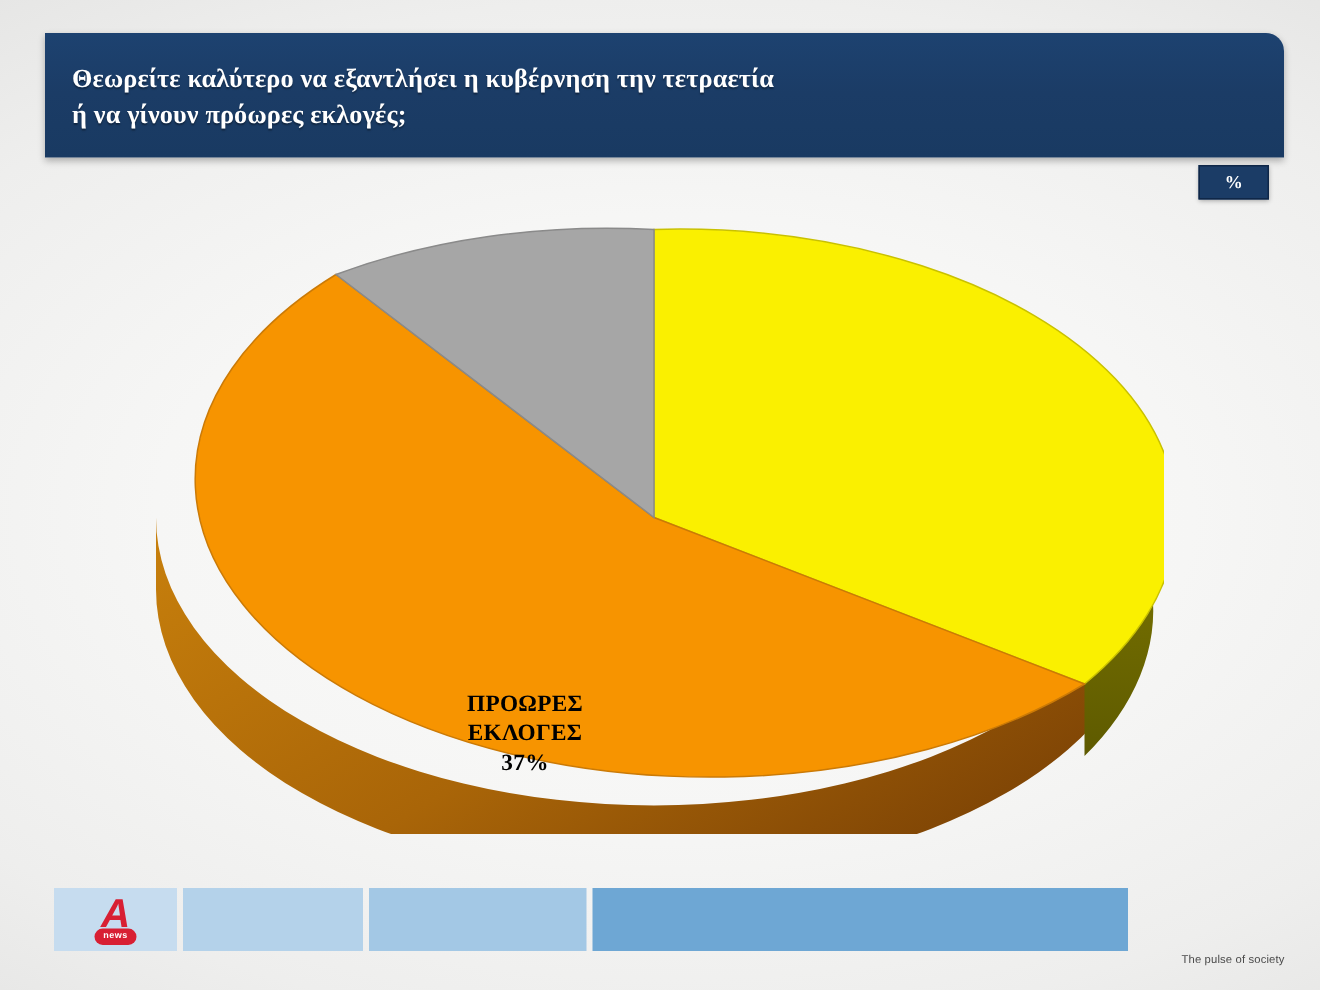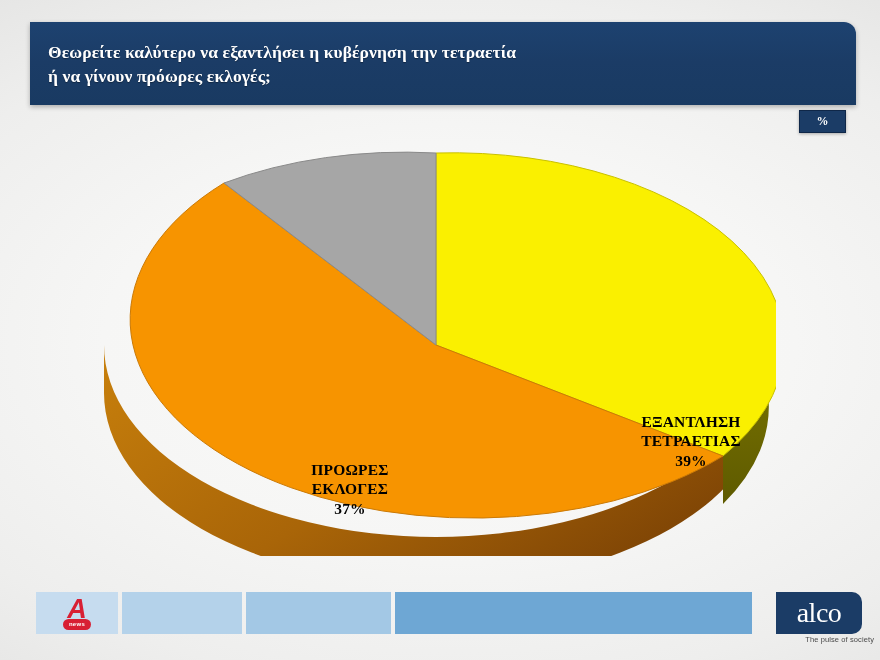--- a/index.html
+++ b/index.html
@@ -162,21 +162,21 @@
     font-family: "Liberation Serif", serif;
     font-size: 28px;
     line-height: 30px;
     letter-spacing: -0.5px;
   }
   #alco-tagline {
     position: absolute;
     left: 770px;
     top: 635px;
     width: 104px;
-    text-align: right;
+    text-align: center;
     color: #4a4a4a;
     font-family: "Liberation Sans", sans-serif;
     font-size: 7.5px;
     letter-spacing: 0.1px;
   }
 </style>
 </head>
 <body>
 
 <div id="slide">
@@ -229,38 +229,32 @@
 
       <g>
         <path d="M 340 199 L 627 310 A 332 192 0 0 1 128 37 Z" fill="#F79400" stroke="#CB7A06" stroke-width="1"></path>
       </g>
 
       <g>
         <path d="M 340 199 L 128 37 A 332 192 0 0 1 340 7 Z" fill="#A6A6A6" stroke="#8A8A8A" stroke-width="1"></path>
       </g>
     </svg>
 
-    <div class="slice-label" id="label-yellow">ΕΞΑΝΤΛΗΣΗ
-ΤΕΤΡΑΕΤΙΑΣ
-39%</div>
     <div class="slice-label" id="label-orange">ΠΡΟΩΡΕΣ
 ΕΚΛΟΓΕΣ
 37%</div>
   </div>
 
   <div id="bottom-bar">
     <div class="bar-block" id="bar-b1">
       <div id="alpha-logo">
         <div id="alpha-a">A</div>
         <div id="alpha-news">news</div>
       </div>
     </div>
     <div class="bar-block" id="bar-b2"></div>
     <div class="bar-block" id="bar-b3"></div>
     <div class="bar-block" id="bar-b4"></div>
   </div>
 
-  <div id="alco-logo">
-    <span id="alco-text">alco</span>
-  </div>
   <div id="alco-tagline">The pulse of society</div>
 
 </div>
 
 </body></html>

